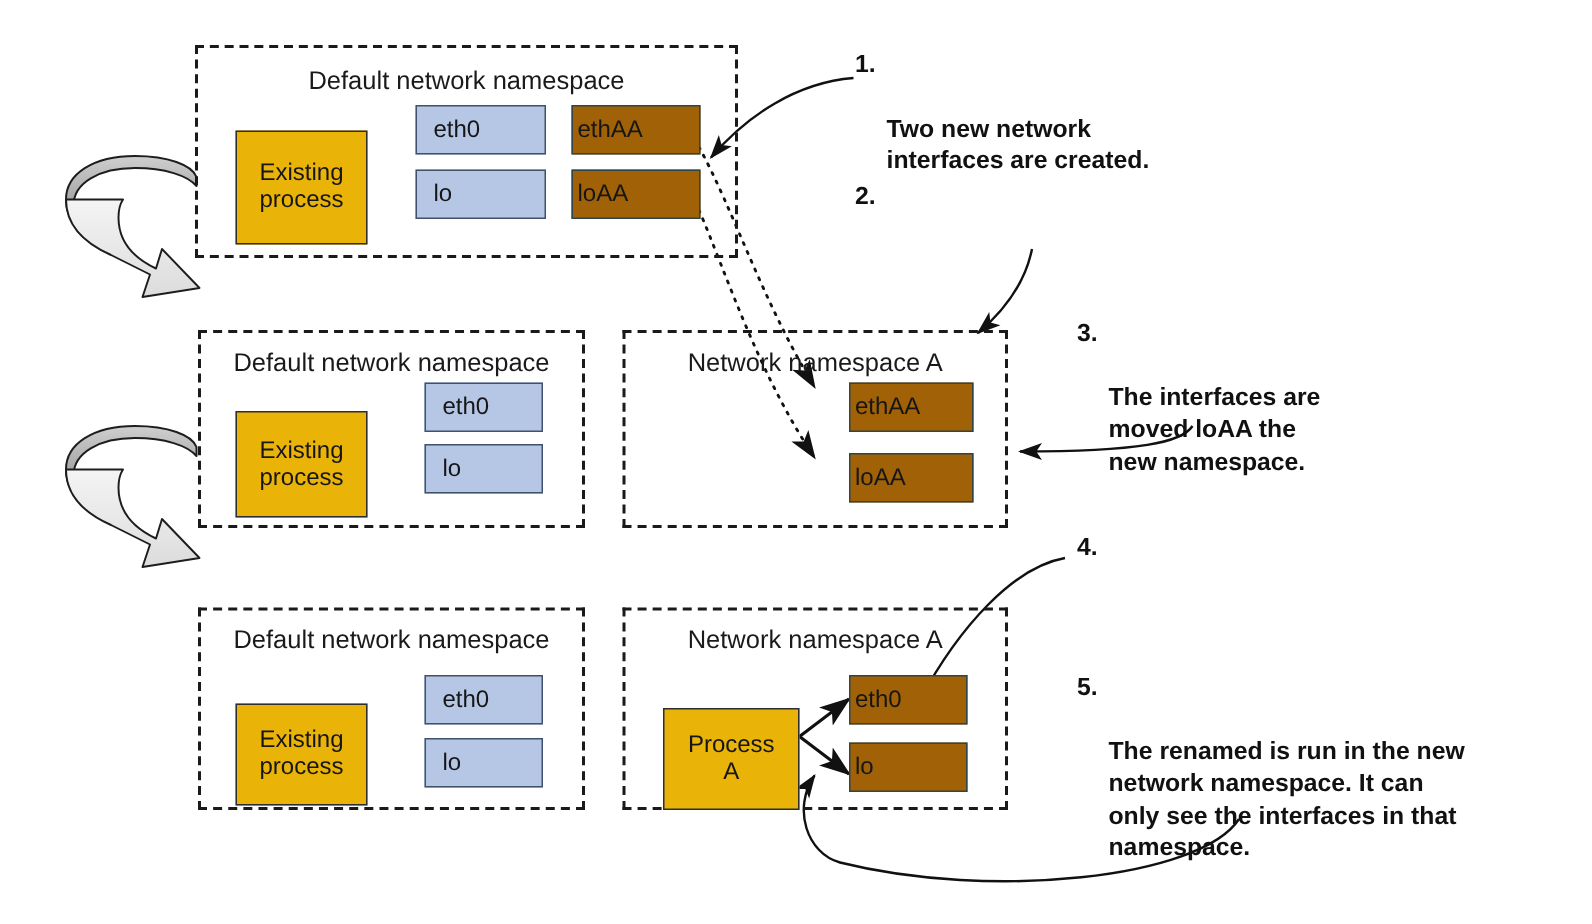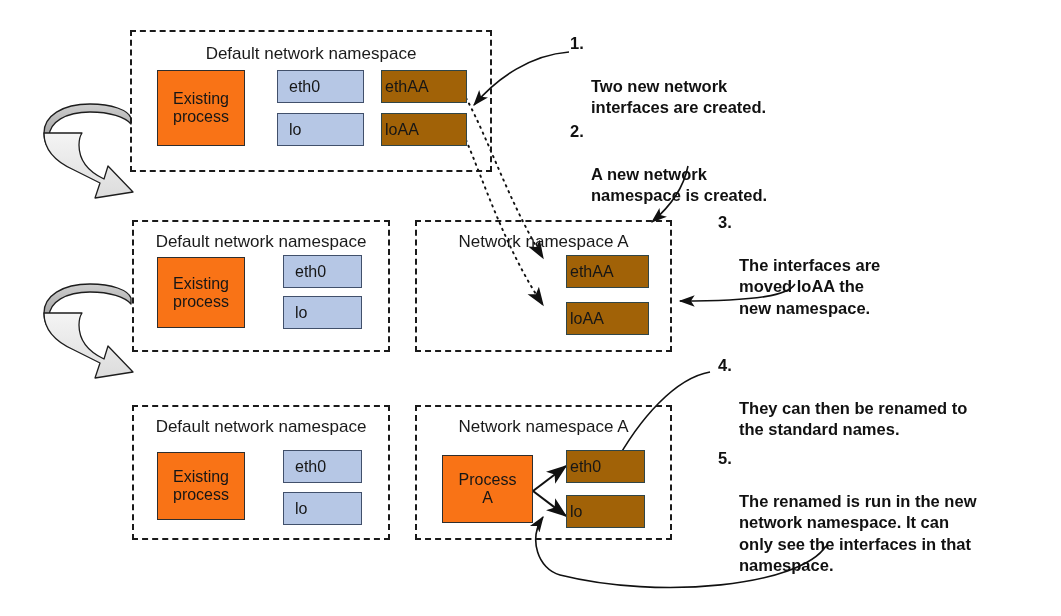--- a/index.html
+++ b/index.html
@@ -41,22 +41,23 @@
     flex-direction: column;
     align-items: center;
     justify-content: center;
     font-size: 16px;
     color: #161616;
     line-height: 1.12;
     font-family: "Liberation Sans", sans-serif;
     text-align: center;
   }
   .node.proc {
-    background: #f97316;
+    background: #eab308;
     border-color: #2e2e2e;
+    margin-top: 17px;
   }
   .node.iface-blue {
     background: #b6c7e5;
     border-color: #41506b;
     align-items: flex-start;
     justify-content: center;
     padding-left: 11px;
   }
   .node.iface-teal {
     background: #a16207;
@@ -233,35 +234,31 @@
   </div>
 
   <div class="step" style="left:570px; top:33px;">
     <span class="num">1.</span>
     <span class="body">Two new network
 interfaces are created.</span>
   </div>
 
   <div class="step" style="left:570px; top:121px;">
     <span class="num">2.</span>
-    <span class="body">A new network
-namespace is created.</span>
   </div>
 
   <div class="step" style="left:718px; top:212px;">
     <span class="num">3.</span>
     <span class="body">The interfaces are
     moved loAA the
     new namespace.</span>
   </div>
 
   <div class="step" style="left:718px; top:355px;">
     <span class="num">4.</span>
-    <span class="body">They can then be renamed to
-   the standard names.</span>
   </div>
 
   <div class="step" style="left:718px; top:448px;">
     <span class="num">5.</span>
     <span class="body">The renamed is run in the new
    network namespace. It can
    only see the interfaces in that
    namespace.</span>
   </div>
 

